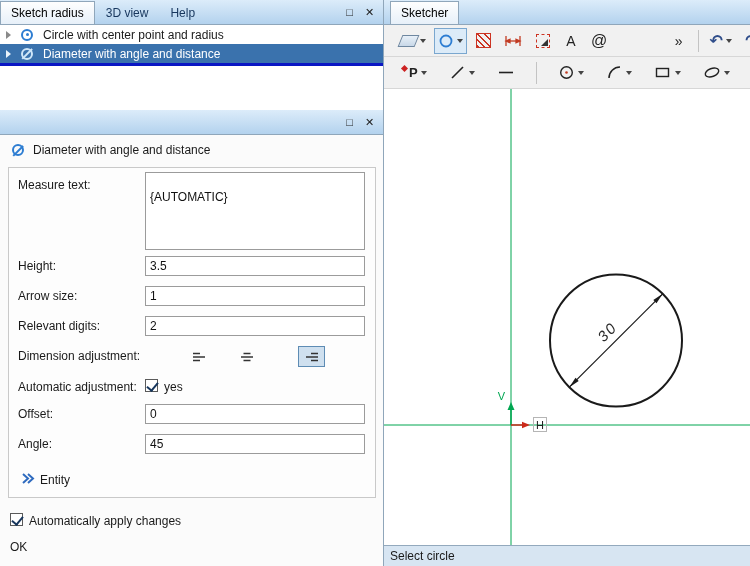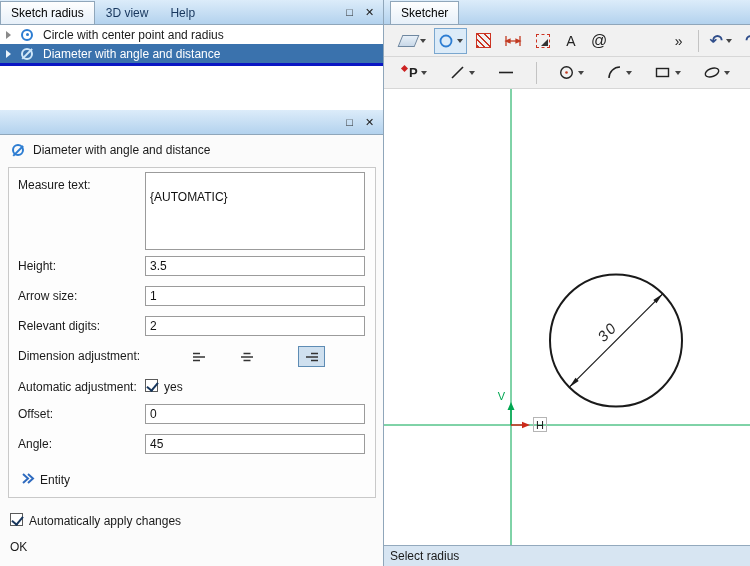--- a/index.html
+++ b/index.html
@@ -291,17 +291,17 @@
 
       <g>
         <line x1="185.3" y1="298.2" x2="278.7" y2="204.8" stroke="#1a1a1a" stroke-width="1.2"></line>
         <polygon points="278.7,204.8 272.5,214.2 269.3,211.0" fill="#1a1a1a"></polygon>
         <polygon points="185.3,298.2 194.7,292.0 191.5,288.8" fill="#1a1a1a"></polygon>
         <text x="232" y="251.5" transform="rotate(-45 232 251.5) translate(0 -7)" text-anchor="middle" font-size="15" font-style="italic" letter-spacing="2" fill="#2a2a2a">30</text>
       </g>
     </svg>
 
     <div class="statusbar">
-      <span>Select radius</span>
+      <span>Select circle</span>
     </div>
   </section>
 
 </div>
 
 </body></html>

